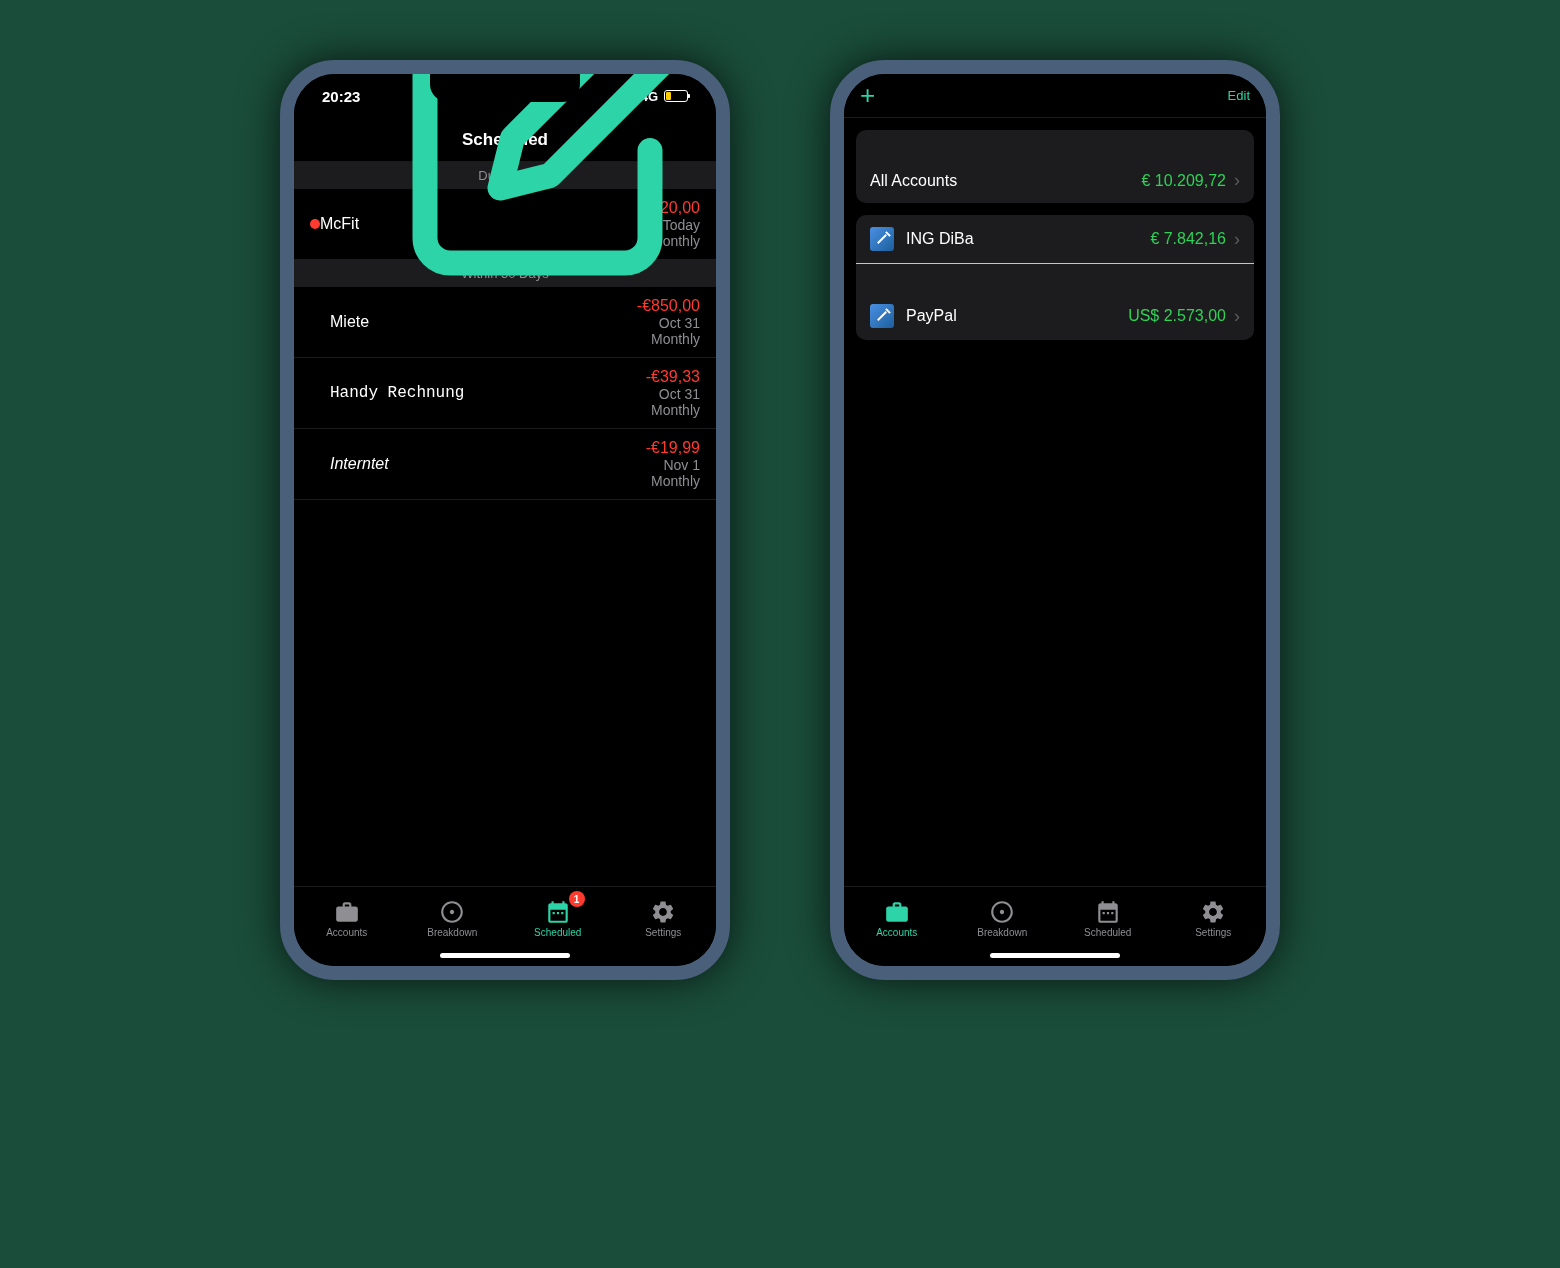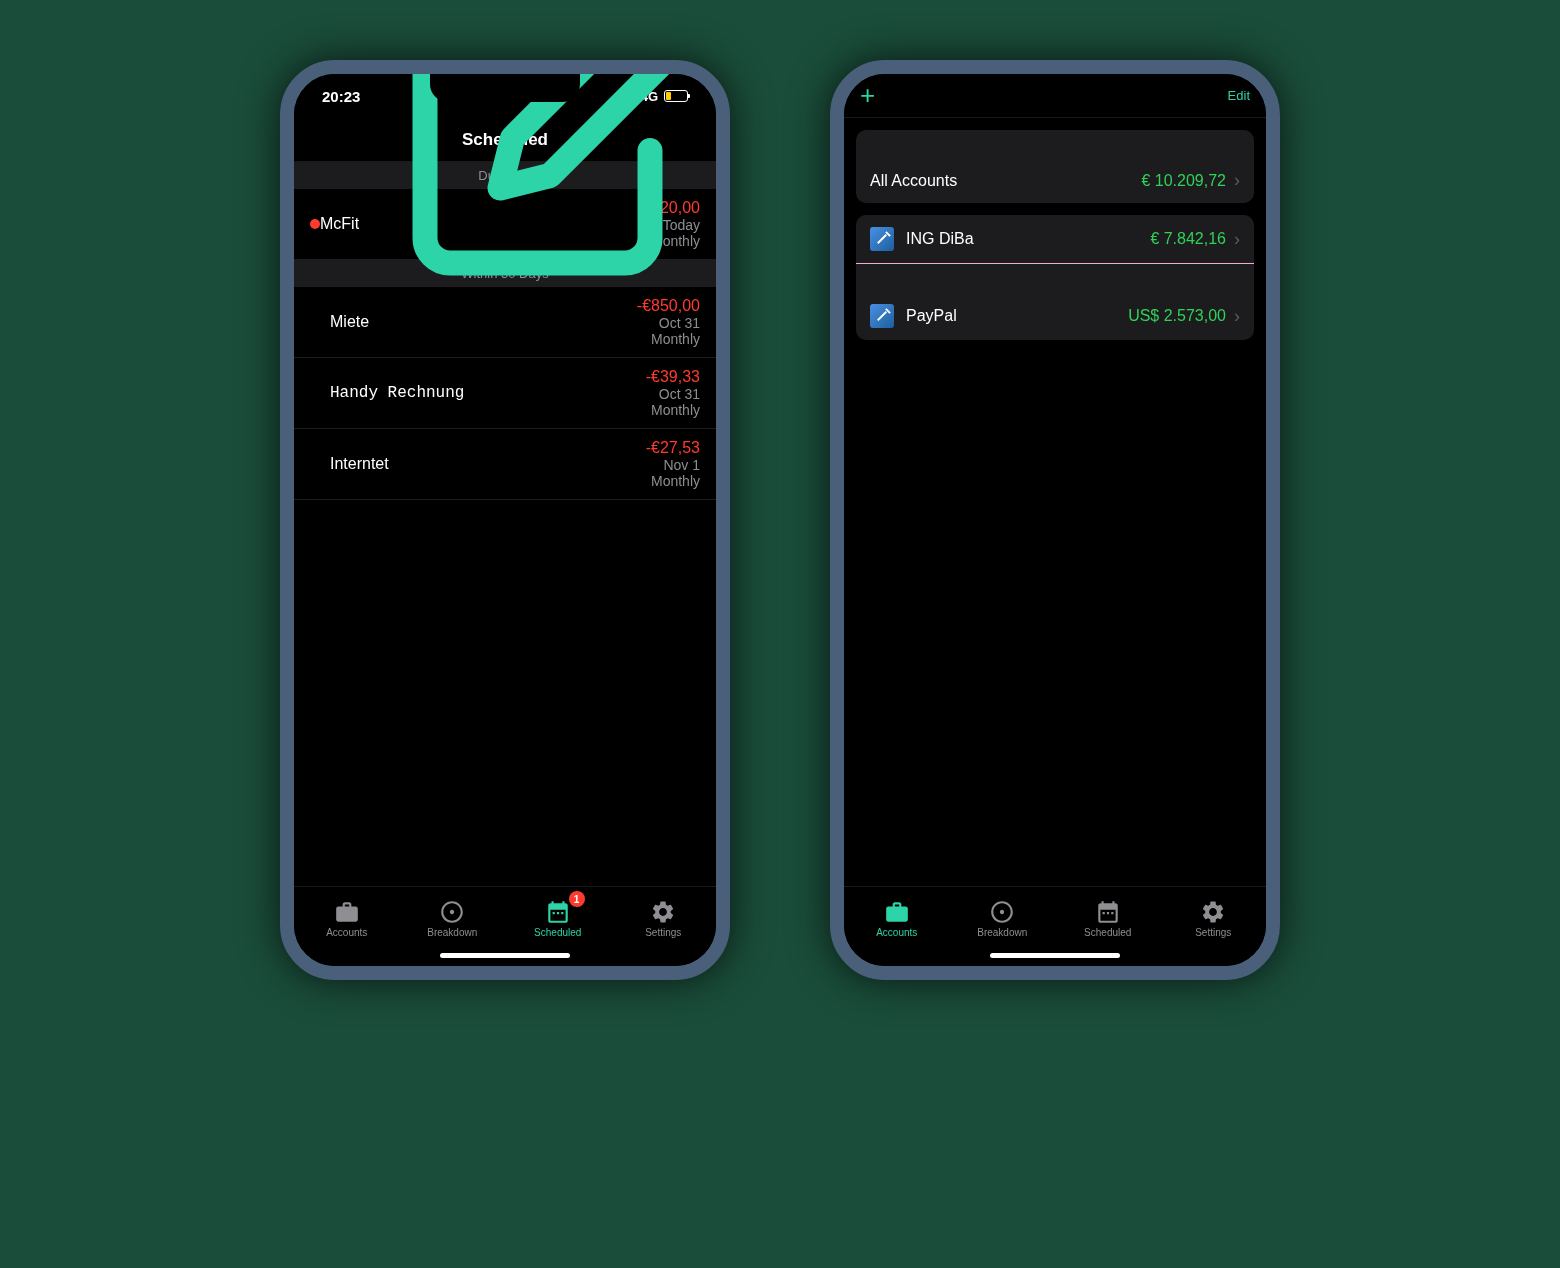--- a/index.html
+++ b/index.html
@@ -332,25 +332,25 @@
           <span class="row-title">Handy Rechnung</span>
         </div>
         <div class="row-right">
           <div class="amount-neg">-€39,33</div>
           <div class="row-sub">Oct 31</div>
           <div class="row-sub">Monthly</div>
         </div>
       </div>
 
       <div class="list-row">
-        <div class="row-left" style="padding-left:20px;">
+        <div class="row-left" style="padding-left:20px;font-style:italic;">
           <span class="row-title">Interntet</span>
         </div>
         <div class="row-right">
-          <div class="amount-neg">-€27,53</div>
+          <div class="amount-neg">-€19,99</div>
           <div class="row-sub">Nov 1</div>
           <div class="row-sub">Monthly</div>
         </div>
       </div>
     </div>
 
     <div class="tab-bar">
       <div class="tab">
         <span class="tab-icon">
           <svg viewBox="0 0 24 24" fill="currentColor">

